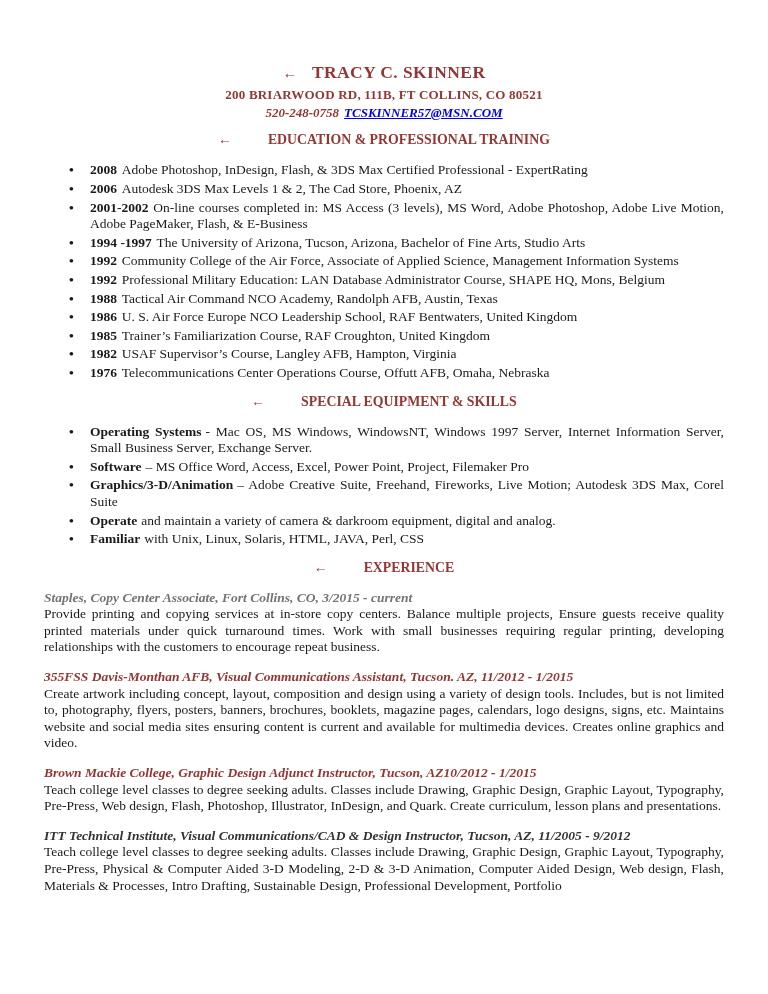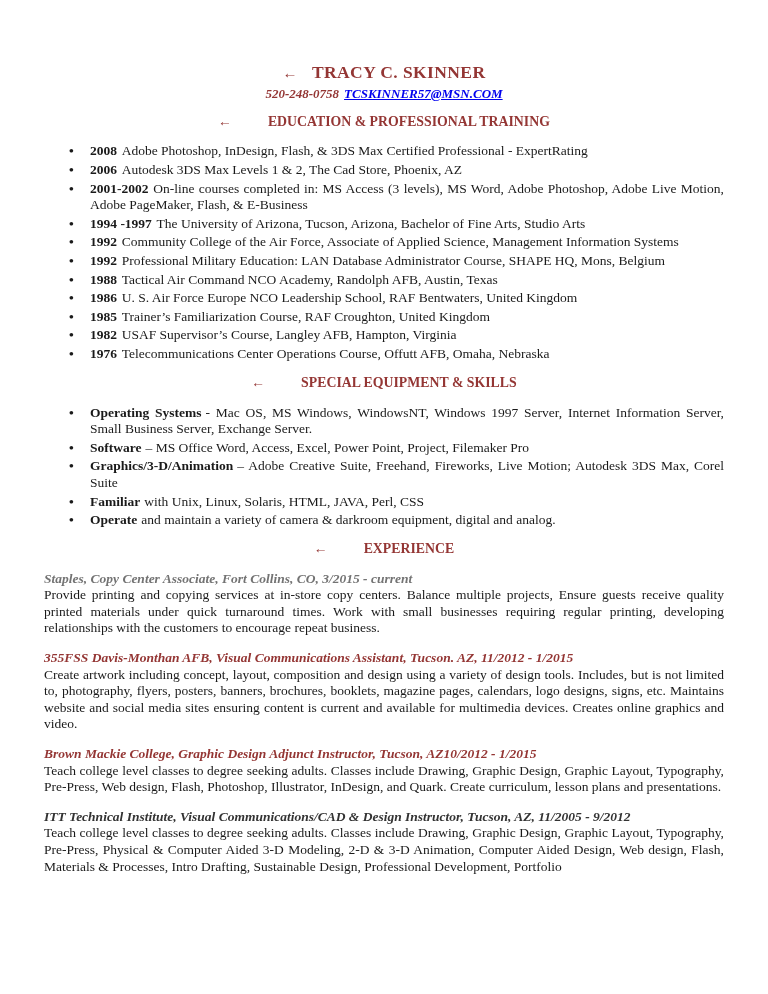--- a/index.html
+++ b/index.html
@@ -63,20 +63,21 @@
 </style>
 </head>
 <body>
 
 <div class="page">
 
   <header class="center">
     <div class="name-line">
       <span class="arrow">←</span><span>TRACY C. SKINNER</span>
     </div>
+    <div class="address-line">200 BRIARWOOD RD, 111B, FT COLLINS, CO 80521</div>
     <div class="contact-line">
       <span class="phone">520-248-0758</span><a href="#" class="email">TCSKINNER57@MSN.COM</a>
     </div>
   </header>
 
   <section>
     <div class="section-heading">
       <span class="arrow">←</span><span>EDUCATION &amp; PROFESSIONAL TRAINING</span>
     </div>
     <ul class="bullets">
@@ -95,22 +96,22 @@
   </section>
 
   <section>
     <div class="section-heading">
       <span class="arrow">←</span><span>SPECIAL EQUIPMENT &amp; SKILLS</span>
     </div>
     <ul class="bullets">
       <li><span class="lead">Operating Systems</span><span>- Mac OS, MS Windows, WindowsNT, Windows 1997 Server, Internet Information Server, Small Business Server, Exchange Server.</span></li>
       <li><span class="lead">Software</span><span>– MS Office Word, Access, Excel, Power Point, Project,  Filemaker Pro</span></li>
       <li><span class="lead">Graphics/3-D/Animation</span><span>– Adobe Creative Suite, Freehand, Fireworks, Live Motion; Autodesk 3DS Max, Corel Suite</span></li>
+      <li><span class="lead">Operate</span><span>and maintain a variety of camera &amp; darkroom equipment, digital and analog.</span></li>
       <li><span class="lead">Familiar</span><span>with Unix, Linux, Solaris, HTML, JAVA, Perl, CSS</span></li>
-      <li><span class="lead">Operate</span><span>and maintain a variety of camera &amp; darkroom equipment, digital and analog.</span></li>
     </ul>
   </section>
 
   <section>
     <div class="section-heading">
       <span class="arrow">←</span><span>EXPERIENCE</span>
     </div>
 
     <div class="entry">
       <div class="entry-heading" style="color: #737373;">Staples, Copy Center Associate, Fort Collins, CO, 3/2015 - current</div>

